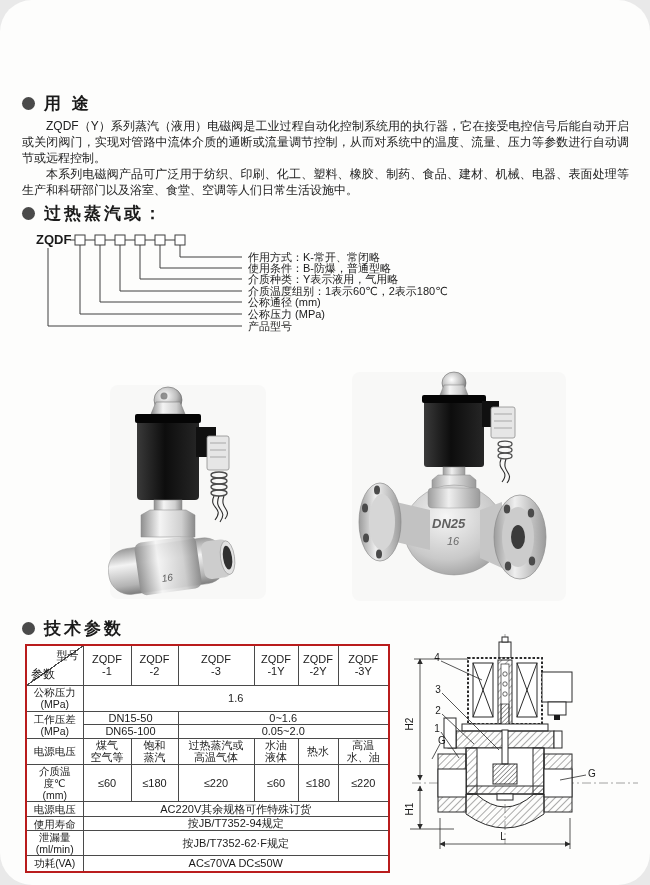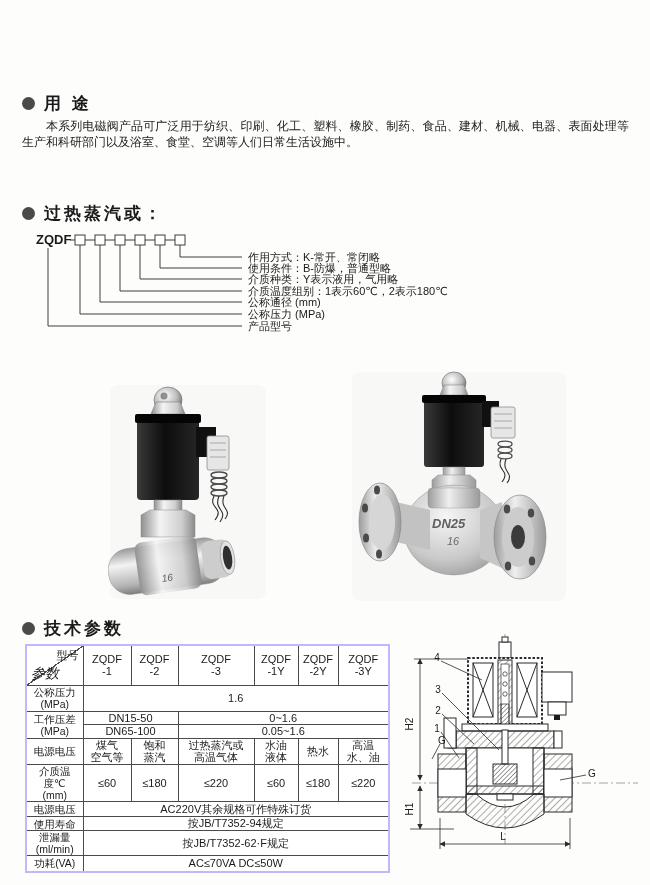--- a/index.html
+++ b/index.html
@@ -1,45 +1,46 @@
 <!DOCTYPE html>
 <html><head>
 <meta charset="utf-8">
 <style>
   html,body{margin:0;padding:0;background:#e9e9e9;}
   #page{position:relative;width:650px;height:885px;margin:0 auto;background:#fdfdfc;overflow:hidden;
-        font-family:"Liberation Sans","DejaVu Sans",sans-serif;color:#1c1c1c;}
+        font-family:"Liberation Sans","DejaVu Sans",sans-serif;color:#1c1c1c;border-radius:32px;}
   .sec-title{position:absolute;display:flex;align-items:center;gap:9px;}
   .bullet{width:13px;height:13px;border-radius:50%;background:#4a4a4a;flex:0 0 auto;}
   .sec-title .t{font-size:17px;font-weight:bold;letter-spacing:3px;color:#1a1a1a;}
   #usage-paras{position:absolute;left:22px;top:118px;width:607px;}
   #usage-paras p{margin:0;font-size:12px;line-height:16px;text-align:justify;text-indent:2em;color:#222;}
   svg text{font-family:"Liberation Sans","DejaVu Sans",sans-serif;}
   
   #tech-table{position:absolute;left:25px;top:644px;border-collapse:collapse;table-layout:fixed;
-              background:#fff;border:2px solid #c4b5fd;}
+              background:#fff;border:2px solid #b91c1c;}
   #tech-table td,#tech-table th{border:1px solid #4a4a4a;padding:0 1px;text-align:center;vertical-align:middle;
               font-size:11px;font-weight:normal;white-space:pre-line;line-height:1.15;color:#1b1b1b;}
   #tech-table .lab{font-size:10.5px;}
   #corner{position:relative;padding:0;
      background-image:linear-gradient(to bottom right,transparent calc(50% - 0.6px),#4a4a4a calc(50% - 0.6px),#4a4a4a calc(50% + 0.6px),transparent calc(50% + 0.6px));}
   #corner .ct{position:absolute;top:3px;right:4px;font-size:11px;}
-  #corner .cb{position:absolute;bottom:3px;left:4px;font-size:14px;font-style:italic;}
+  #corner .cb{position:absolute;bottom:3px;left:4px;font-size:12px;}
   .abs{position:absolute;}
 </style>
 </head>
 <body>
 
 <div id="page">
 
   <div class="sec-title" style="left:22px;top:92px;">
     <span class="bullet"></span>
     <span class="t">用 途</span>
   </div>
   <div id="usage-paras">
+    <p>ZQDF（Y）系列蒸汽（液用）电磁阀是工业过程自动化控制系统用的执行器，它在接受电控信号后能自动开启或关闭阀门，实现对管路中流体介质的通断或流量调节控制，从而对系统中的温度、流量、压力等参数进行自动调节或远程控制。</p>
     <p>本系列电磁阀产品可广泛用于纺织、印刷、化工、塑料、橡胶、制药、食品、建材、机械、电器、表面处理等生产和科研部门以及浴室、食堂、空调等人们日常生活设施中。</p>
   </div>
 
   <div class="sec-title" style="left:22px;top:202px;">
     <span class="bullet"></span>
     <span class="t">过热蒸汽或：</span>
   </div>
 
   <svg class="abs" style="left:30px;top:228px;" width="600" height="115" viewBox="0 0 600 115">
     <g stroke="#3f3f3f" stroke-width="1" fill="none">
@@ -237,21 +238,21 @@
       <td colspan="6">1.6</td>
     </tr>
     <tr style="height:13px">
       <td class="lab" rowspan="2">工作压差
 (MPa)</td>
       <td colspan="2">DN15-50</td>
       <td colspan="4">0~1.6</td>
     </tr>
     <tr style="height:13px">
       <td colspan="2">DN65-100</td>
-      <td colspan="4">0.05~1.6</td>
+      <td colspan="4">0.05~2.0</td>
     </tr>
     <tr style="height:25px">
       <td class="lab">电源电压</td>
       <td>煤气
 空气等</td>
       <td>饱和
 蒸汽</td>
       <td>过热蒸汽或
 高温气体</td>
       <td>水油

